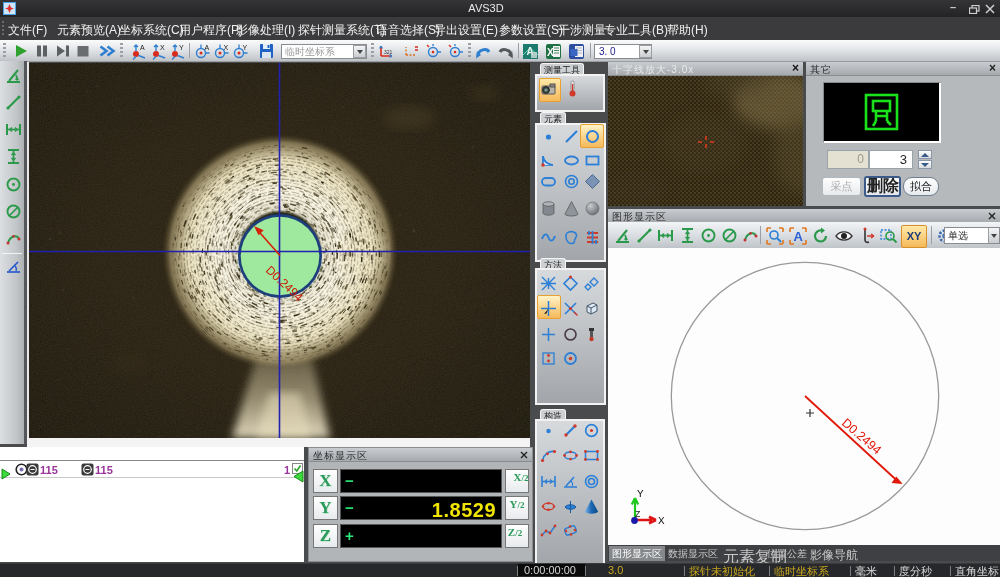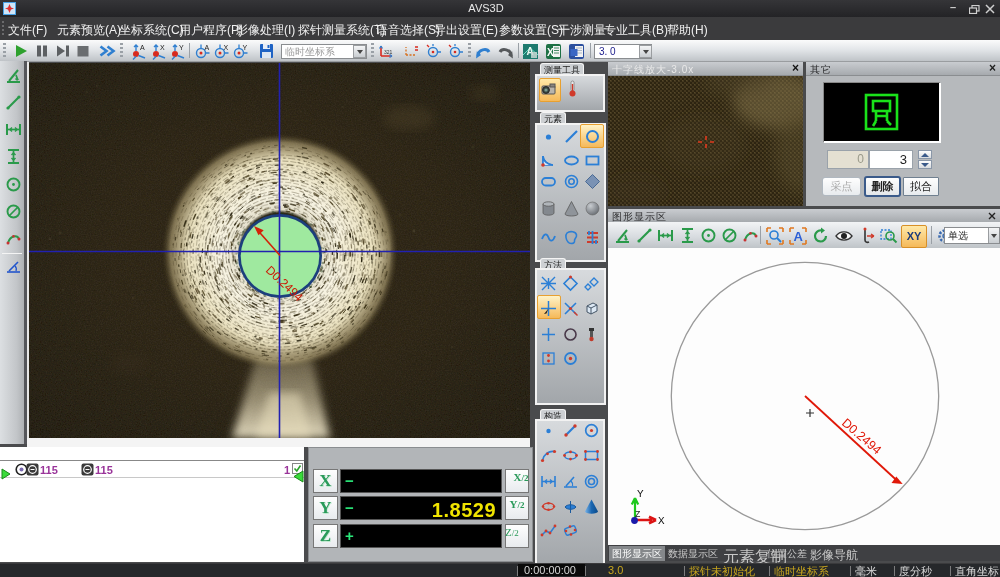--- a/index.html
+++ b/index.html
@@ -1656,22 +1656,22 @@
   <div class="abs" style="left:869px;top:150px;width:44px;height:19px;background:#fff;border:1px solid #9aa2aa;box-sizing:border-box;font-size:13px;color:#222;text-align:right;line-height:17px;padding-right:5px">3</div>
   <div class="abs" style="left:918px;top:150px;width:14px;height:9px;background:linear-gradient(#fdfdfd,#d8dbde);border:1px solid #8a97a8;box-sizing:border-box"></div>
   <div class="abs" style="left:918px;top:160px;width:14px;height:9px;background:linear-gradient(#fdfdfd,#d8dbde);border:1px solid #8a97a8;box-sizing:border-box"></div>
   <svg class="abs" style="left:921px;top:153px" width="8" height="4" viewBox="0 0 8 4">
       <path d="M0 4 L4 0 L8 4 Z" fill="#3a5a8a"></path>
     </svg>
   <svg class="abs" style="left:921px;top:163px" width="8" height="4" viewBox="0 0 8 4">
       <path d="M0 0 L4 4 L8 0 Z" fill="#3a5a8a"></path>
     </svg>
   <div class="abs" style="left:822px;top:177px;width:39px;height:19px;background:linear-gradient(#fefefe,#e8ebee);border:1px solid #b0b8c0;border-radius:3px;box-sizing:border-box;font-size:11px;color:#aaa;text-align:center;line-height:17px">采点</div>
-  <div class="abs" style="left:864px;top:176px;width:37px;height:21px;background:linear-gradient(#fefefe,#e4e7ea);border:2px solid #3a5a8a;border-radius:3px;box-sizing:border-box;font-size:11px;color:#222;text-align:center;line-height:16px;font-weight:bold">删除</div>
-  <div class="abs" style="left:903px;top:177px;width:36px;height:19px;background:linear-gradient(#fefefe,#e8ebee);border:1px solid #708090;border-radius:1px;box-sizing:border-box;font-size:11px;color:#222;text-align:center;line-height:17px">拟合</div>
+  <div class="abs" style="left:864px;top:176px;width:37px;height:21px;background:linear-gradient(#fefefe,#e4e7ea);border:2px solid #3a5a8a;border-radius:3px;box-sizing:border-box;font-size:16px;color:#222;text-align:right;line-height:16px;font-weight:bold">删除</div>
+  <div class="abs" style="left:903px;top:177px;width:36px;height:19px;background:linear-gradient(#fefefe,#e8ebee);border:1px solid #708090;border-radius:9px;box-sizing:border-box;font-size:11px;color:#222;text-align:center;line-height:17px">拟合</div>
 
   <div id="pangraph" class="abs"></div>
   <div class="phead abs" style="left:608px;top:209px;width:392px">
       <span class="t">图形显示区</span>
       <svg width="8" height="8" viewBox="0 0 8 8" style="position:absolute;right:4px;top:3px">
         <path d="M1 1 L7 7 M7 1 L1 7" stroke="#222" stroke-width="1.4"></path>
       </svg>
     </div>
   <div class="abs" style="left:608px;top:222px;width:392px;height:26px;background:linear-gradient(#f2f4f6,#d6dade 60%,#bfc4c8);border-bottom:1px solid #9a9da0"></div>
   <svg class="abs" style="left:614px;top:227px" width="17" height="17" viewBox="0 0 17 17">
@@ -1782,39 +1782,45 @@
   <div class="abs" style="left:284px;top:464px;font-size:11px;color:#993399;font-weight:bold">1</div>
   <div class="abs" style="left:292px;top:463px;width:11px;height:11px;background:#fff;border:1px solid #888;box-sizing:border-box"></div>
   <svg class="abs" style="left:293px;top:464px" width="9" height="9" viewBox="0 0 9 9">
       <path d="M1.5 4.5 L3.8 7 L7.5 1.5" stroke="#2aa02a" stroke-width="1.6" fill="none"></path>
     </svg>
   <svg class="abs" style="left:293px;top:470px" width="11" height="13" viewBox="0 0 11 13">
       <path d="M10 1 L1 6.5 L10 12 Z" fill="#3adb3a" stroke="#1a8a1a"></path>
     </svg>
   <div id="pancoord" class="abs"></div>
   <div class="abs" style="left:308px;top:447px;width:225px;height:115px;background:#b2b5b8;border:1px solid #8a8d90;box-sizing:border-box"></div>
+  <div class="phead abs" style="left:309px;top:448px;width:223px">
+      <span class="t">坐标显示区</span>
+      <svg width="8" height="8" viewBox="0 0 8 8" style="position:absolute;right:4px;top:3px">
+        <path d="M1 1 L7 7 M7 1 L1 7" stroke="#222" stroke-width="1.4"></path>
+      </svg>
+    </div>
   <div class="abs" style="left:313px;top:469px;width:25px;height:24px;background:linear-gradient(#fefefe,#e8ebee);border:1px solid #777;box-sizing:border-box"></div>
   <div class="abs" style="left:313px;top:469px;width:25px;height:24px;text-align:center;line-height:23px;font-family:'Liberation Serif',serif;font-size:17px;font-weight:bold;color:#2a9a5a;text-shadow:0.5px 0.5px 0 #bde8cd">X</div>
   <div class="abs" style="left:340px;top:469px;width:162px;height:24px;background:#000;border:1px solid #555;box-sizing:border-box"></div>
   <div class="abs" style="left:345px;top:472px;font-size:15px;font-weight:bold;color:#2ae87a">−</div>
   <div class="abs" style="left:505px;top:469px;width:24px;height:24px;background:linear-gradient(#fefefe,#e8ebee);border:1px solid #777;box-sizing:border-box"></div>
   <div class="abs" style="left:505px;top:471px;width:32px;text-align:center;font-family:'Liberation Serif',serif;font-size:11px;font-weight:bold;color:#2a9a5a">X<span style="font-size:9px">/2</span></div>
   <div class="abs" style="left:313px;top:496px;width:25px;height:24px;background:linear-gradient(#fefefe,#e8ebee);border:1px solid #777;box-sizing:border-box"></div>
   <div class="abs" style="left:313px;top:496px;width:25px;height:24px;text-align:center;line-height:23px;font-family:'Liberation Serif',serif;font-size:17px;font-weight:bold;color:#2a9a5a;text-shadow:0.5px 0.5px 0 #bde8cd">Y</div>
   <div class="abs" style="left:340px;top:496px;width:162px;height:24px;background:#000;border:1px solid #555;box-sizing:border-box"></div>
   <div class="abs" style="left:345px;top:499px;font-size:15px;font-weight:bold;color:#2ae87a">−</div>
   <div class="abs" style="left:340px;top:499px;width:156px;text-align:right;font-size:20px;font-weight:bold;color:#f0e400;letter-spacing:0.5px">1.8529</div>
   <div class="abs" style="left:505px;top:496px;width:24px;height:24px;background:linear-gradient(#fefefe,#e8ebee);border:1px solid #777;box-sizing:border-box"></div>
   <div class="abs" style="left:505px;top:498px;width:24px;text-align:center;font-family:'Liberation Serif',serif;font-size:11px;font-weight:bold;color:#2a9a5a">Y<span style="font-size:9px">/2</span></div>
   <div class="abs" style="left:313px;top:524px;width:25px;height:24px;background:linear-gradient(#fefefe,#e8ebee);border:1px solid #777;box-sizing:border-box"></div>
   <div class="abs" style="left:313px;top:524px;width:25px;height:24px;text-align:center;line-height:23px;font-family:'Liberation Serif',serif;font-size:17px;font-weight:bold;color:#2a9a5a;text-shadow:0.5px 0.5px 0 #bde8cd">Z</div>
   <div class="abs" style="left:340px;top:524px;width:162px;height:24px;background:#000;border:1px solid #555;box-sizing:border-box"></div>
   <div class="abs" style="left:345px;top:527px;font-size:15px;font-weight:bold;color:#2ae87a">+</div>
   <div class="abs" style="left:505px;top:524px;width:24px;height:24px;background:linear-gradient(#fefefe,#e8ebee);border:1px solid #777;box-sizing:border-box"></div>
-  <div class="abs" style="left:505px;top:526px;width:20px;font-family:'Liberation Serif',serif;font-size:11px;font-weight:normal;color:#2a9a5a">Z<span style="font-size:9px">/2</span></div>
+  <div class="abs" style="left:505px;top:526px;width:20px;text-align:center;font-family:'Liberation Serif',serif;font-size:11px;font-weight:bold;color:#2a9a5a">Z<span style="font-size:9px">/2</span></div>
 
   <div id="statusbar" class="abs"></div>
   <div class="abs" style="left:518px;top:564px;width:67px;height:12px;background:#0a0a0a"></div>
   <div class="st" style="left:524px">0:00:00:00</div>
   <div class="st sty" style="left:608px">3.0</div>
   <div class="st sty" style="left:689px">探针未初始化</div>
   <div class="st sty" style="left:774px">临时坐标系</div>
   <div class="st" style="left:855px">毫米</div>
   <div class="st" style="left:899px">度分秒</div>
   <div class="st" style="left:955px">直角坐标</div>

